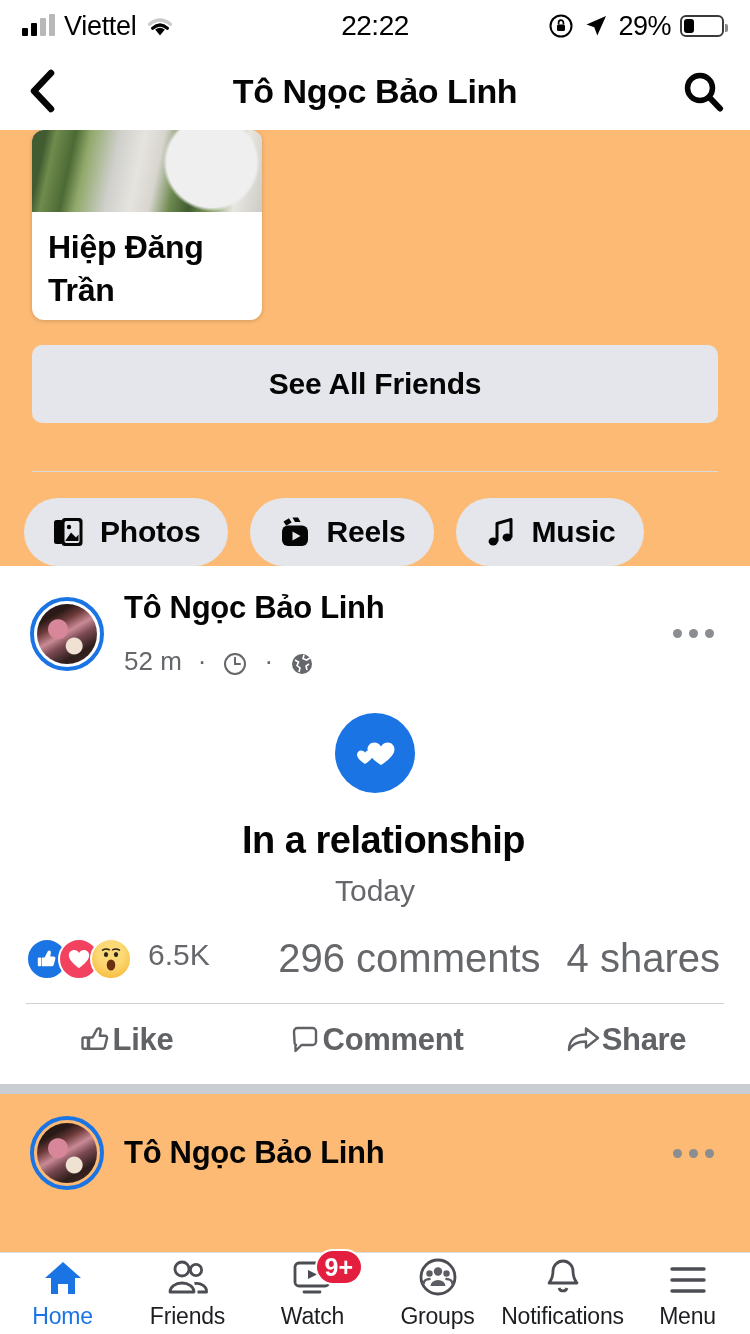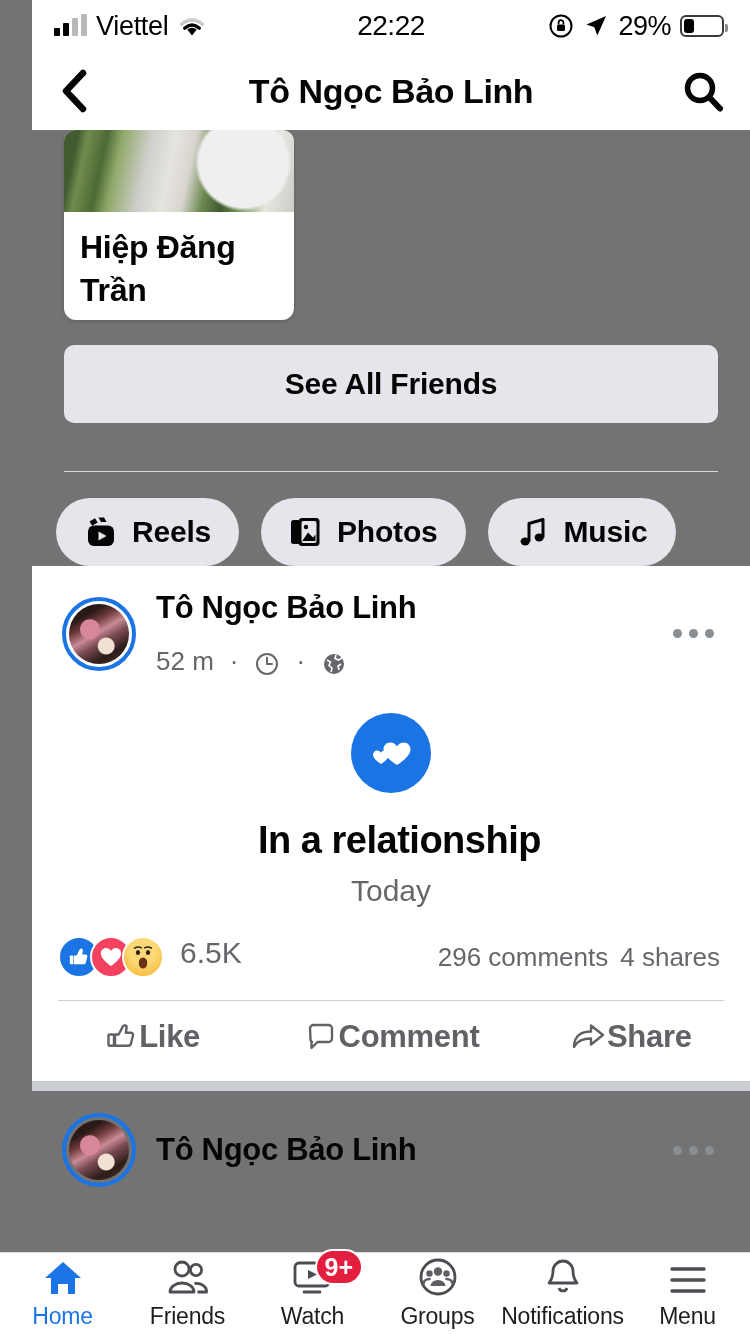--- a/index.html
+++ b/index.html
@@ -3,21 +3,21 @@
 <meta charset="utf-8">
 <style>
   * { margin:0; padding:0; box-sizing:border-box; }
   html, body {
     width:750px; height:1334px;
     font-family:"Liberation Sans", sans-serif;
     background:#ffffff;
     overflow:hidden;
     -webkit-font-smoothing:antialiased;
   }
-  .screen { position:relative; width:750px; height:1334px; background:#737373; overflow:hidden;padding-left:32px; }
+  .screen { position:relative; width:750px; height:1334px; background:#fdba74; overflow:hidden; }
 
   
   .statusbar {
     height:52px; display:flex; align-items:center;
     padding:0 26px 0 22px; position:relative; background:#fff;
   }
   .sb-left { display:flex; align-items:center; gap:9px; }
   .sb-carrier { font-size:27px; font-weight:400; color:#000; letter-spacing:-0.3px; }
   .signal { display:flex; align-items:flex-end; gap:3px; height:20px; }
   .signal i { display:block; width:6px; background:#000; border-radius:1px; }
@@ -137,21 +137,21 @@
     display:flex; align-items:center; padding:28px 30px 0 26px; font-size:29px; color:#65676B;
   }
   .reactions { display:flex; align-items:flex-start; }
   .reactions .rx { width:42px; height:42px; border-radius:50%; border:2px solid #fff; margin-left:-10px; }
   .reactions .rx:first-child { margin-left:0; }
   .rx-like { background:#1B74E4; display:flex; align-items:center; justify-content:center; }
   .rx-love { background:#F3425F; display:flex; align-items:center; justify-content:center; }
   .rx-wow  { background:radial-gradient(circle at 50% 35%, #FBD977 0 40%, #F7B125 100%);
              display:flex; align-items:center; justify-content:center; }
   .count-label { margin-left:16px; font-size:30px; color:#65676B; }
-  .counts-right { margin-left:auto; display:flex; gap:12px; font-size:26px; color:#65676B; }
+  .counts-right { margin-left:auto; display:flex; gap:26px; font-size:40px; color:#65676B; }
 
   .actions-sep { margin:22px 26px 0 26px; height:1px; background:#ced0d4; }
   .actions { display:flex; padding:18px 0 16px; }
   .action {
     flex:1; display:flex; justify-content:center; gap:0;
     font-size:31px; font-weight:700; color:#606266; letter-spacing:-0.3px;
   }
   .band { height:10px; background:#C9CCD1; margin-top:10px; }
 
   
@@ -238,36 +238,36 @@
     <div class="see-all">
       <span>See All Friends</span>
     </div>
 
     <div class="hr"></div>
 
 
     <div class="chips">
       <div class="chip">
         <svg width="34" height="34" viewBox="0 0 34 34">
-          <path d="M5.5 6.5 L11 3.2 L13.6 7.5 L8.2 10.8 Z" fill="#050505"></path>
-          <path d="M14.5 2.6 L20 2.6 L22.6 7 L17 7 Z" fill="#050505"></path>
-          <rect x="4" y="10.5" width="26" height="20.5" rx="6" fill="#050505"></rect>
-          <path d="M14.5 16.5 L22.5 21 L14.5 25.5 Z" fill="#E4E6EB"></path>
-        </svg>
-        <span>Reels</span>
-      </div>
-      <div class="chip">
-        <svg width="34" height="34" viewBox="0 0 34 34">
           <rect x="2" y="5" width="9" height="24" rx="2.5" fill="#050505"></rect>
           <rect x="9.5" y="3" width="21" height="28" rx="3.5" fill="#050505"></rect>
           <rect x="12.5" y="6" width="15" height="22" rx="2" fill="#E4E6EB"></rect>
           <circle cx="17" cy="12" r="2.2" fill="#050505"></circle>
           <path d="M13.2 26 L19 17.5 L24 22.5 L26.5 19.5 L26.5 26 Z" fill="#050505"></path>
         </svg>
         <span>Photos</span>
+      </div>
+      <div class="chip">
+        <svg width="34" height="34" viewBox="0 0 34 34">
+          <path d="M5.5 6.5 L11 3.2 L13.6 7.5 L8.2 10.8 Z" fill="#050505"></path>
+          <path d="M14.5 2.6 L20 2.6 L22.6 7 L17 7 Z" fill="#050505"></path>
+          <rect x="4" y="10.5" width="26" height="20.5" rx="6" fill="#050505"></rect>
+          <path d="M14.5 16.5 L22.5 21 L14.5 25.5 Z" fill="#E4E6EB"></path>
+        </svg>
+        <span>Reels</span>
       </div>
       <div class="chip">
         <svg width="34" height="34" viewBox="0 0 34 34">
           <path d="M13 26.5 V8.5 L27 4.5 V22.5" stroke="#050505" stroke-width="3" fill="none" stroke-linejoin="round"></path>
           <ellipse cx="9.2" cy="26.4" rx="4.6" ry="4" fill="#050505"></ellipse>
           <ellipse cx="23.2" cy="22.4" rx="4.6" ry="4" fill="#050505"></ellipse>
         </svg>
         <span>Music</span>
       </div>
     </div>

